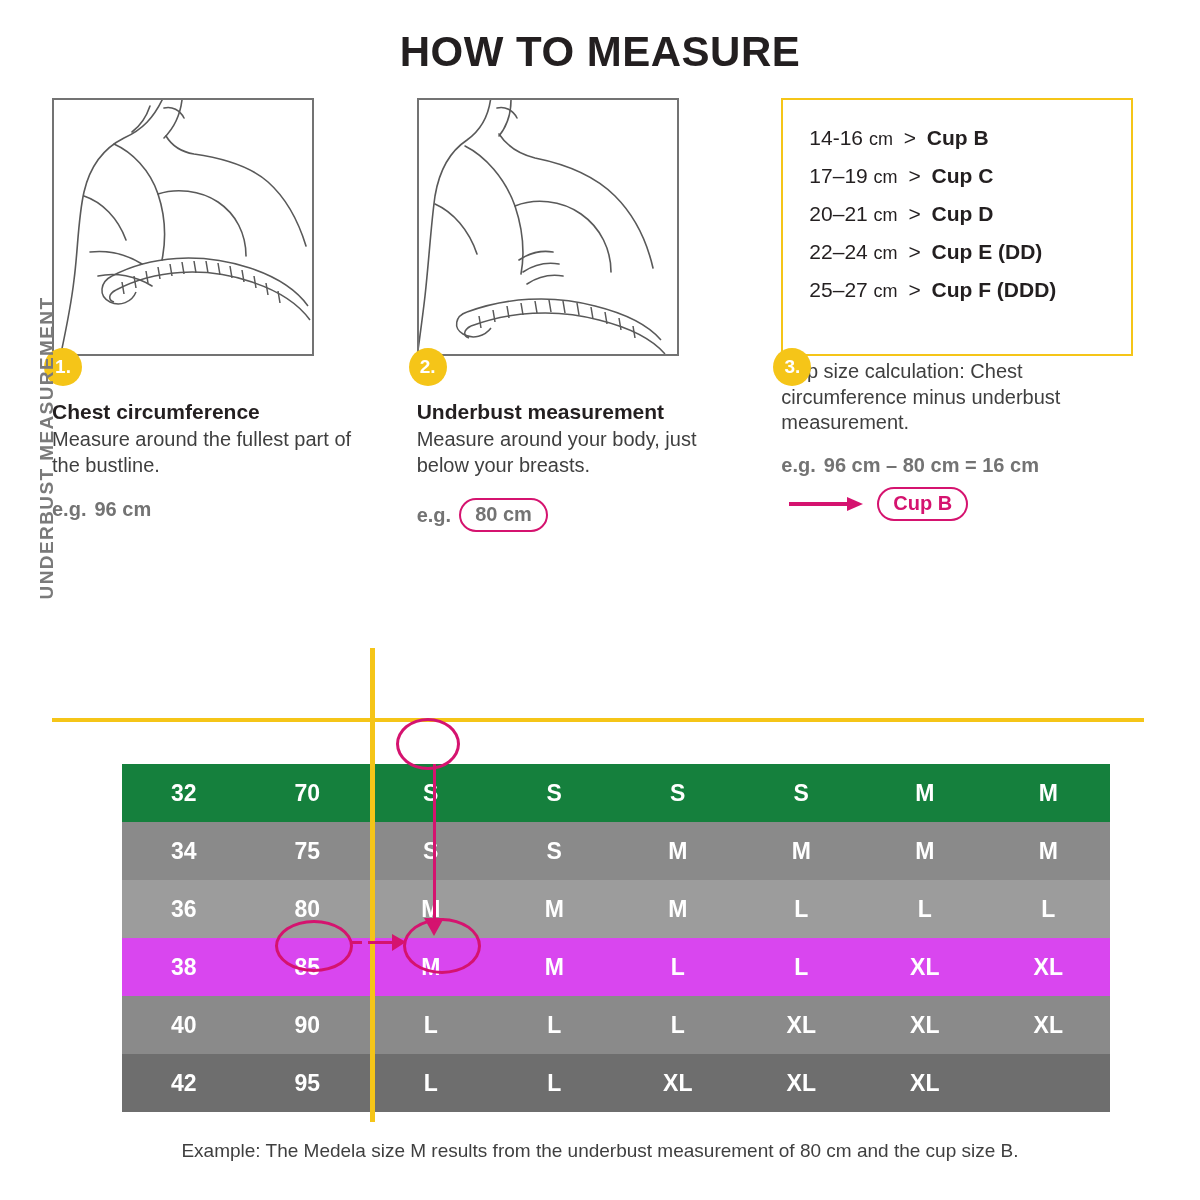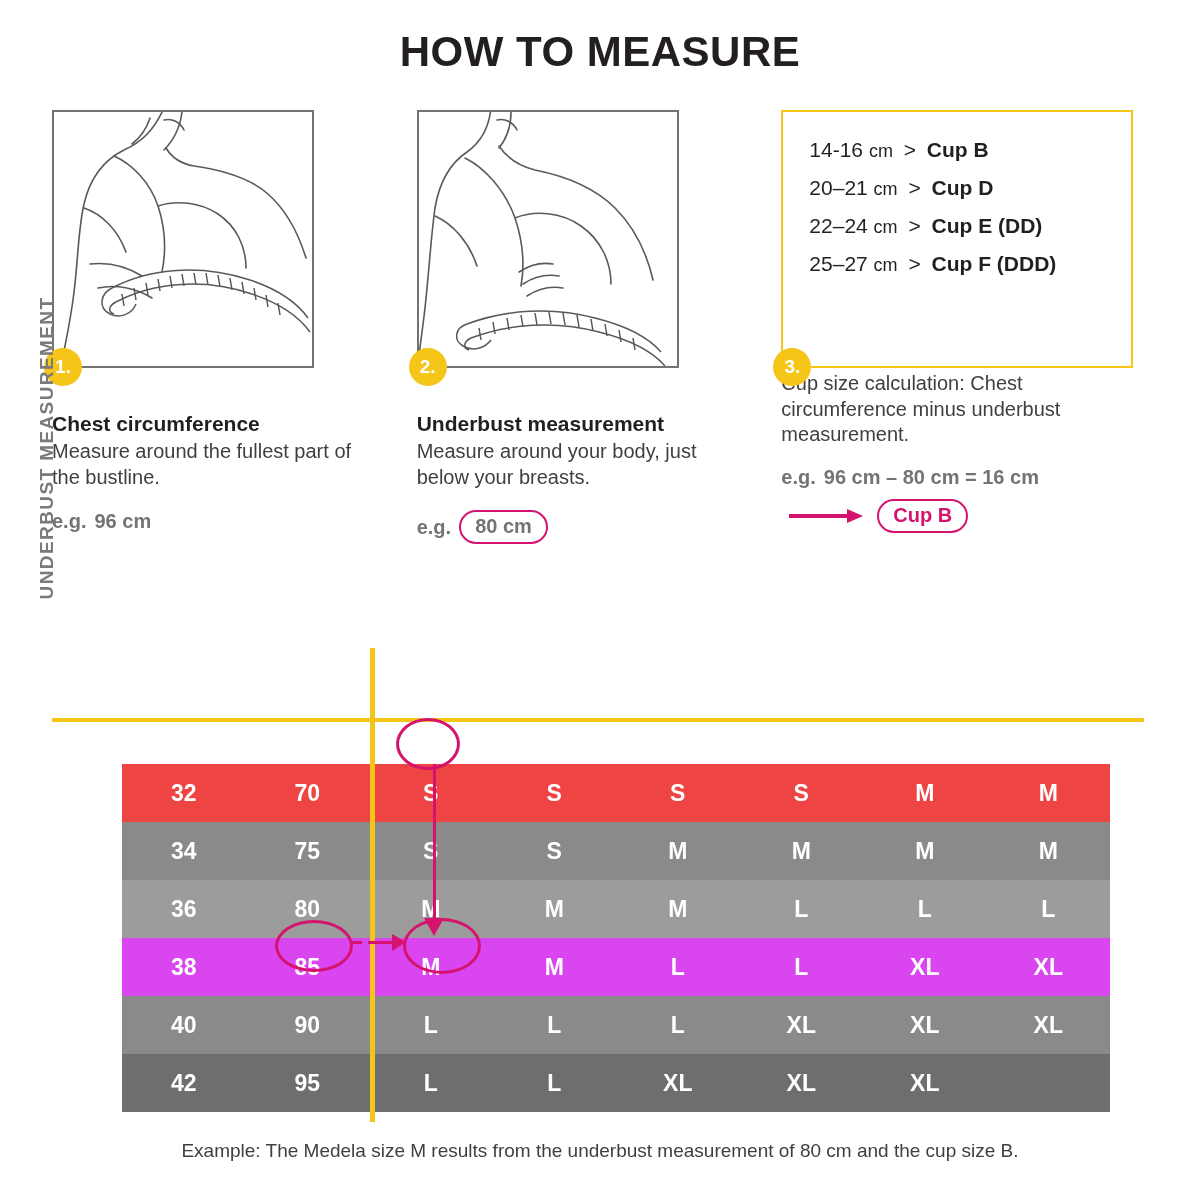--- a/index.html
+++ b/index.html
@@ -42,21 +42,20 @@
   .step-2 { width: 370px; }
   .step-3 { width: 372px; }
 
   .frame {
     border: 2px solid #737373;
     height: 258px;
     box-sizing: border-box;
     position: relative;
     overflow: hidden;
     background: #fff;
-    margin-top: 12px;
   }
   .step-1 .frame { width: 262px; }
   .step-2 .frame { width: 262px; }
   .step-3 .frame { width: 352px; border-color: #f5c518; }
 
   .badge {
     position: absolute;
     left: 0;
     top: 250px;
     width: 38px;
@@ -172,21 +171,21 @@
     font-weight: bold;
     height: 58px;
     padding: 0;
     color: #ffffff;
   }
   .hdr td {
     color: #231f20;
     background: #ffffff;
     height: 62px;
   }
-  .row-a td { background: #ef4444; margin-top: 48px; }
+  .row-a td { background: #15803d; margin-top: 48px; }
   .row-b td { background: #8a8a8a; }
   .row-c td { background: #9c9c9c; }
   .row-d td { background: #d946ef; }
   .row-e td { background: #8a8a8a; }
   .row-f td { background: #6e6e6e; }
   td.lbl { color: #ffffff; }
 
   .yellow-h {
     position: absolute;
     left: 52px;
@@ -324,20 +323,26 @@
   </div>
 
   <div class="step step-3">
     <div class="frame">
       <div class="cup-list">
         <div class="cup-row">
           <span class="rng">14-16</span>
           <span class="unit">cm</span>
           <span class="gt">&gt;</span>
           <span class="cup">Cup B</span>
+        </div>
+        <div class="cup-row">
+          <span class="rng">17–19</span>
+          <span class="unit">cm</span>
+          <span class="gt">&gt;</span>
+          <span class="cup">Cup C</span>
         </div>
         <div class="cup-row">
           <span class="rng">20–21</span>
           <span class="unit">cm</span>
           <span class="gt">&gt;</span>
           <span class="cup">Cup D</span>
         </div>
         <div class="cup-row">
           <span class="rng">22–24</span>
           <span class="unit">cm</span>

